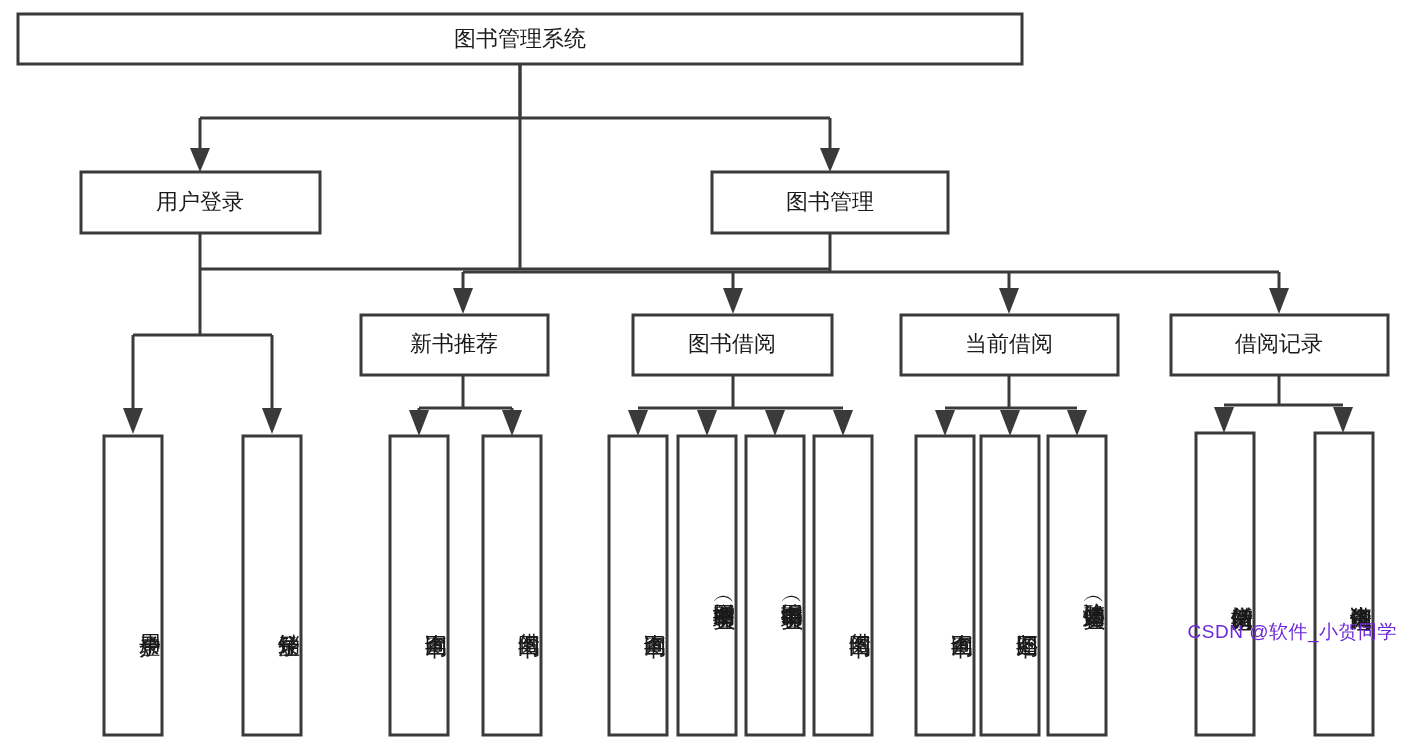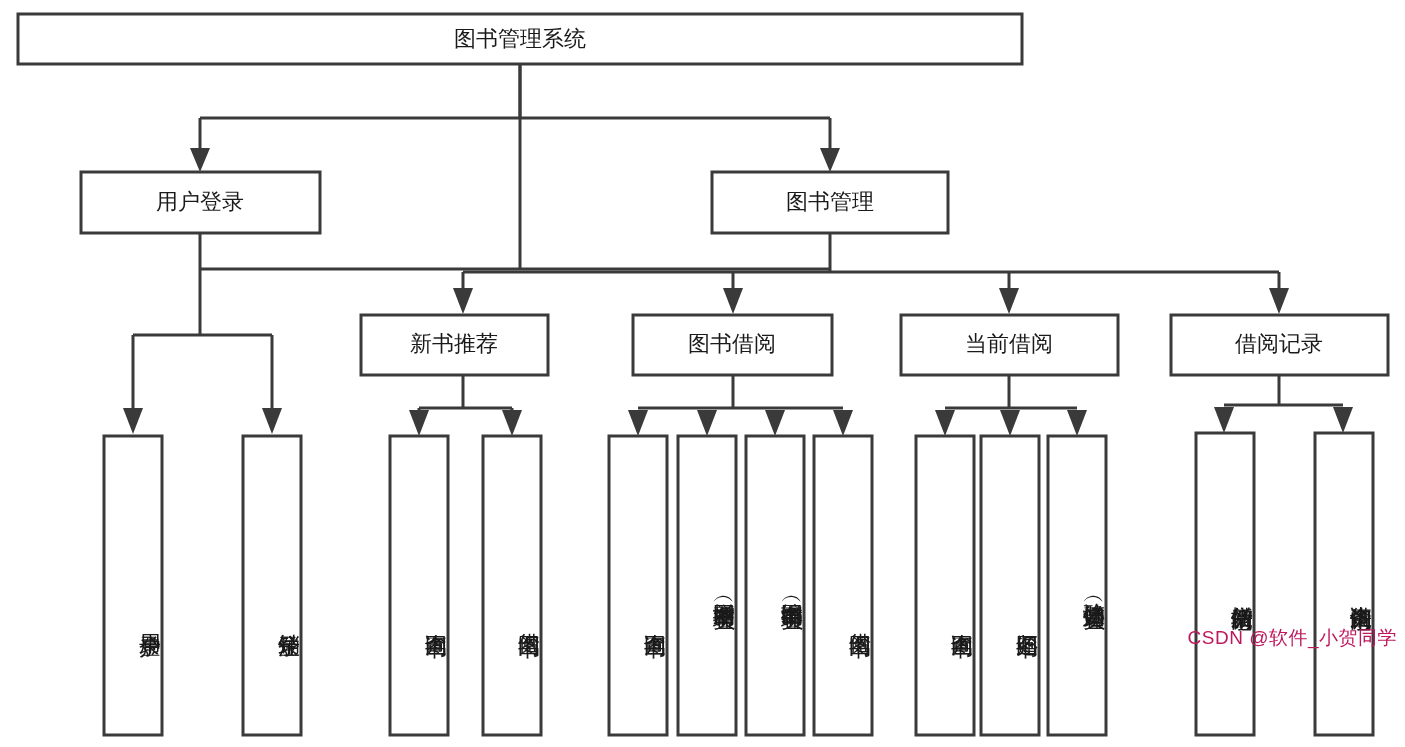--- a/index.html
+++ b/index.html
@@ -67,24 +67,24 @@
   }
   .vlabel-layer {
     position: absolute;
     left: 0; top: 0;
     width: 1405px;
     height: 747px;
   }
   .watermark {
     position: absolute;
     right: 8px;
-    bottom: 6px;
+    bottom: 12px;
     font-family: "Liberation Sans", "DejaVu Sans", sans-serif;
     font-size: 19px;
-    color: #be185d;
+    color: #6d28d9;
     letter-spacing: 0.5px;
     user-select: none;
   }
 </style>
 </head>
 <body>
 
 <div id="diagram-root">
 
   <svg id="tree-svg" viewBox="0 0 1405 747">

